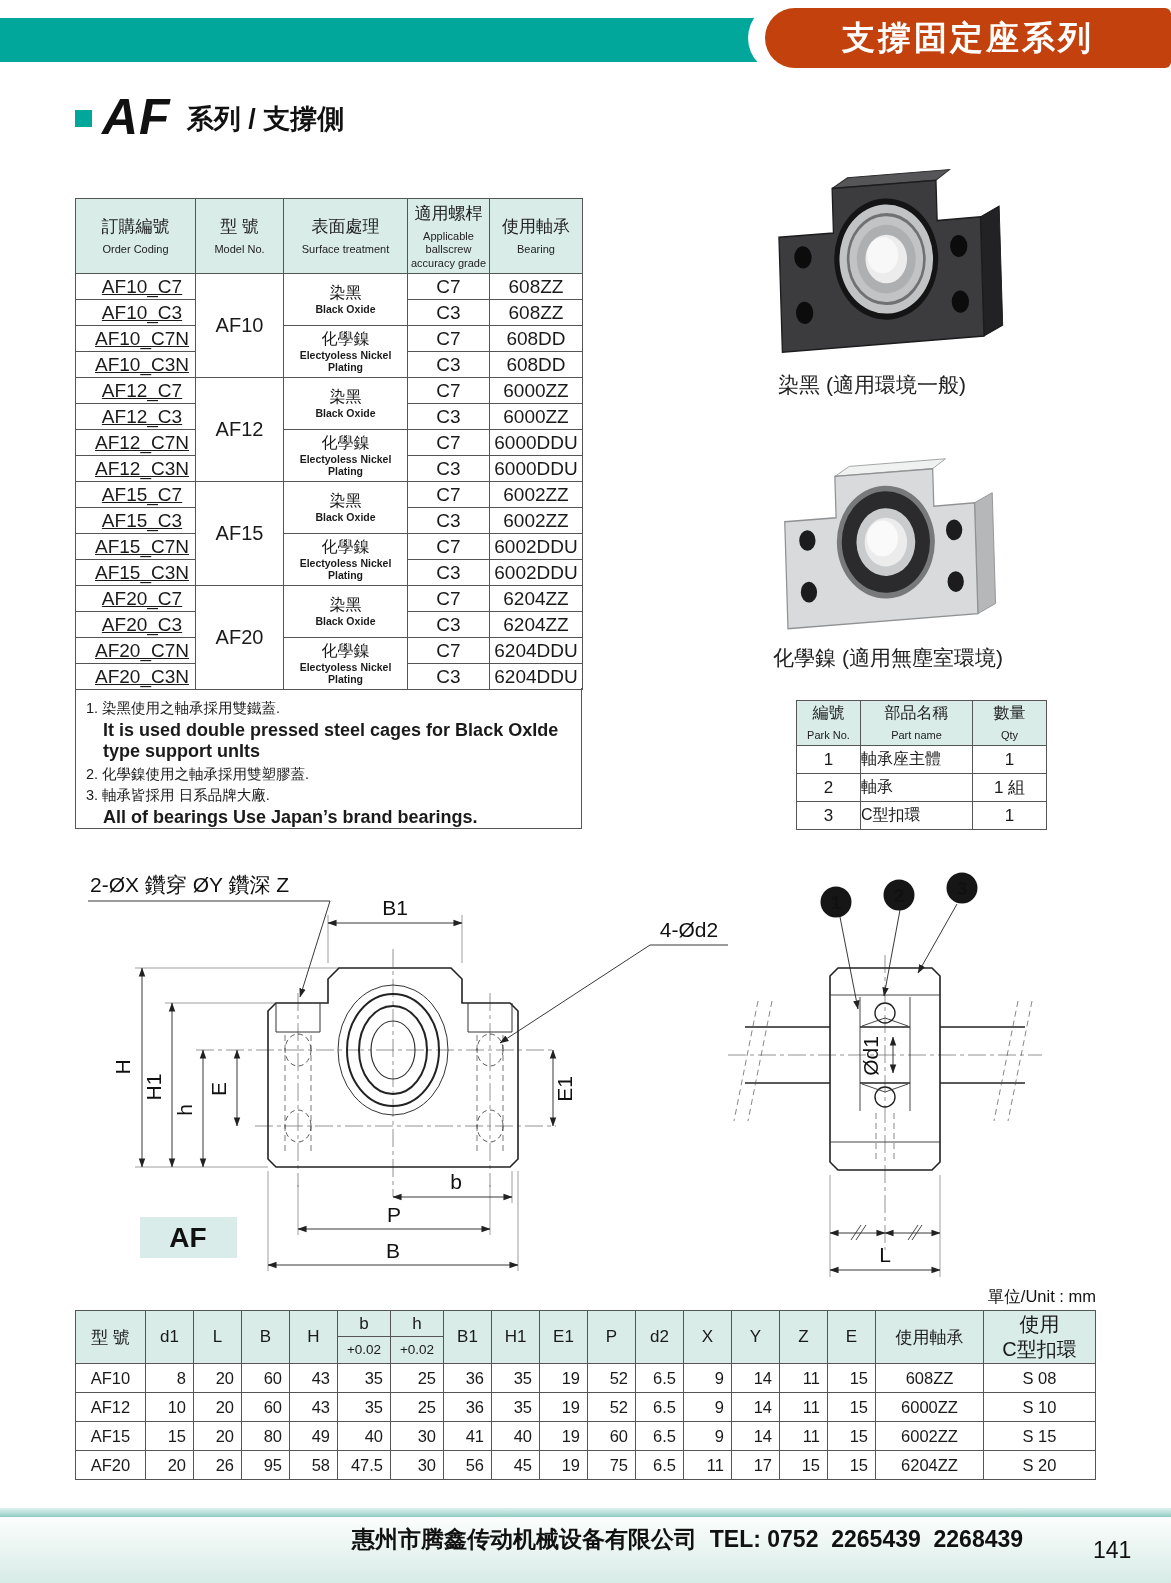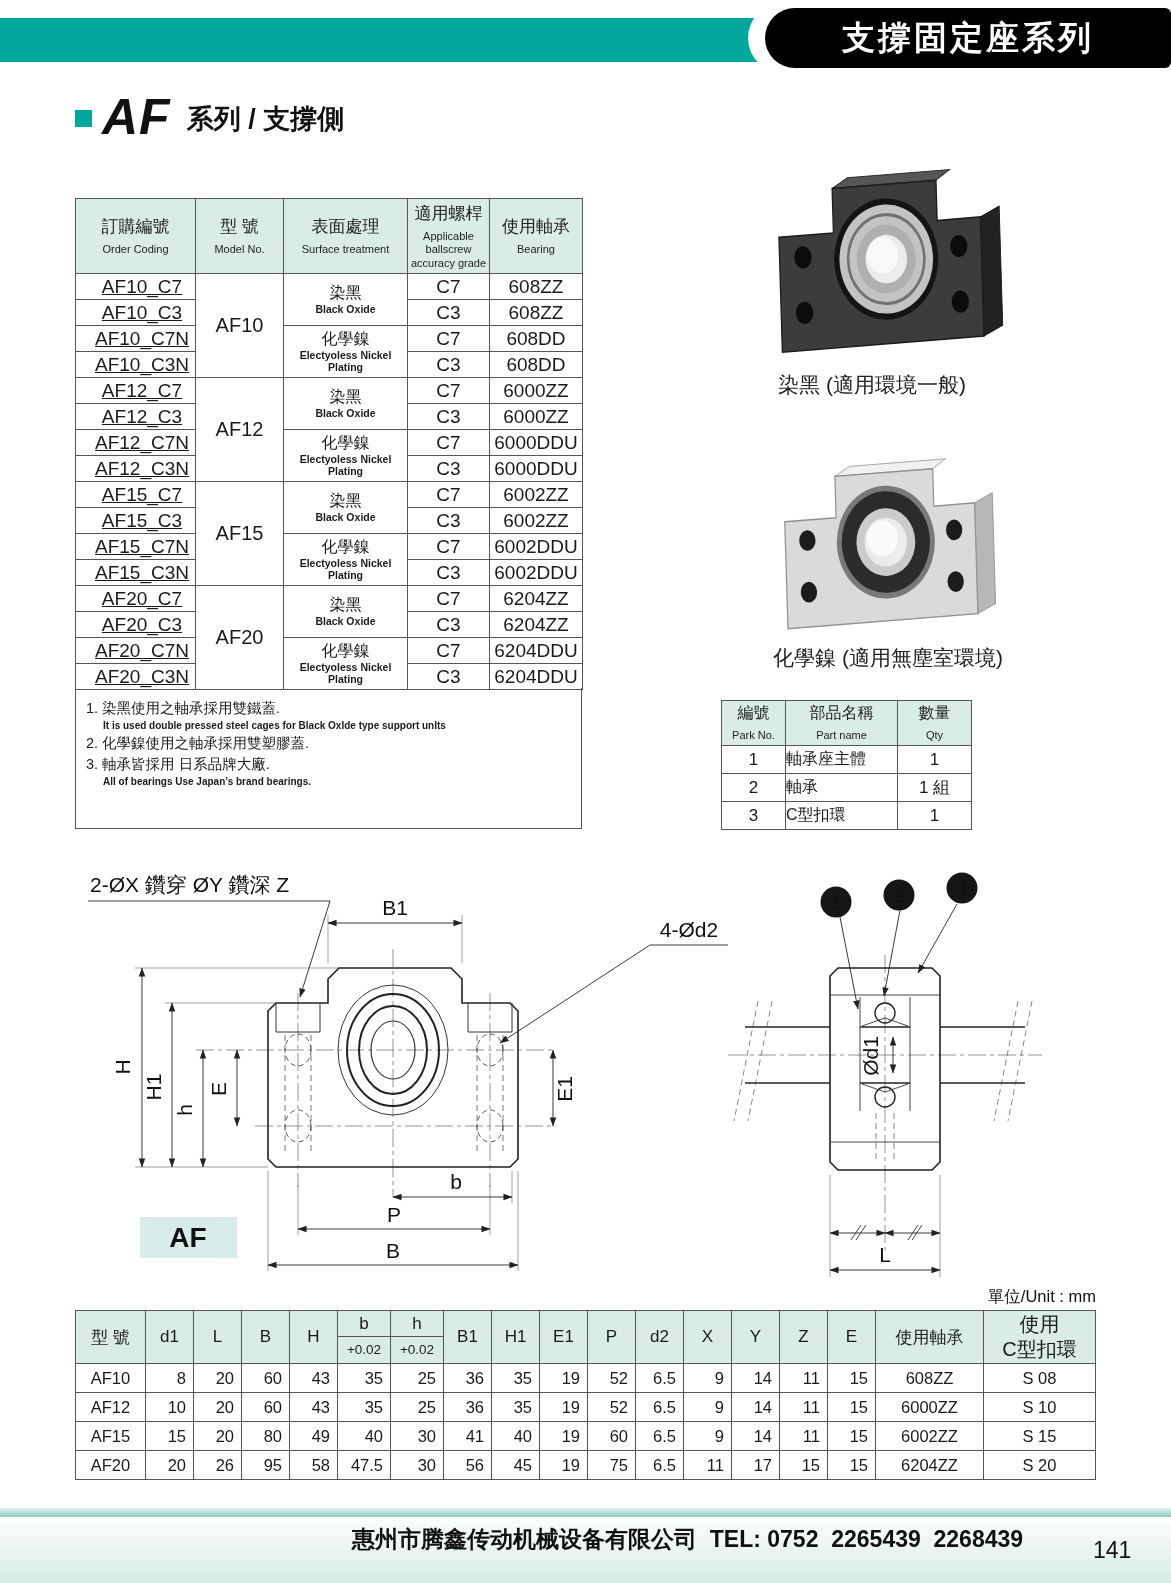--- a/index.html
+++ b/index.html
@@ -2,21 +2,21 @@
 <html><head>
 <meta charset="utf-8">
 <style>
   html,body{margin:0;padding:0;background:#888;}
   .page{position:relative;width:1171px;height:1583px;background:#fff;margin:0 auto;
         font-family:"Liberation Sans",sans-serif;color:#1a1a1a;overflow:hidden;}
   
   .banner-dark{position:absolute;left:0;top:18px;width:100%;height:44px;background:#00a79a;}
   .banner-white{position:absolute;left:748px;top:3px;width:423px;height:70px;background:#fff;
         border-radius:36px 8px 8px 36px;}
-  .banner-light{position:absolute;left:765px;top:8px;width:406px;height:60px;background:#000000;
+  .banner-light{position:absolute;left:765px;top:8px;width:406px;height:60px;background:#c2410c;
         border-radius:30px 6px 6px 30px;display:flex;align-items:center;justify-content:center;text-align:center;}
   .banner-title{color:#fff;font-size:33px;font-weight:bold;letter-spacing:3px;}
   
   .series-row{position:absolute;left:75px;top:92px;display:flex;align-items:flex-end;}
   .series-square{width:17px;height:17px;background:#00a79a;margin:0 10px 15px 0;}
   .series-af{font-size:50px;font-weight:bold;font-style:italic;line-height:1;letter-spacing:1px;color:#111;}
   .series-suffix{font-size:27px;font-weight:bold;margin-left:16px;margin-bottom:5px;color:#111;}
   
   table{border-collapse:collapse;border-radius:17px;}
   .spec{position:absolute;left:75px;top:198px;width:507px;table-layout:fixed;}
@@ -26,29 +26,29 @@
   .hen{font-size:11px;line-height:1.2;color:#222;margin-top:5px;}
   .spec tbody td{height:25px;font-size:19px;}
   .spec td.code{text-align:center;padding-left:13px;text-decoration:underline;}
   .spec td.model{font-size:20px;}
   .surf .szh{font-size:16px;}
   .surf .sen{font-size:10.5px;font-weight:bold;line-height:1.1;}
   
   .notes{position:absolute;left:75px;top:688px;width:507px;height:141px;border:1px solid #555;
         border-top:none;box-sizing:border-box;padding:9px 10px;}
   .note-zh{font-size:14.5px;margin-top:2px;}
-  .note-en{font-size:10px;font-weight:bold;margin:2px 0 3px 17px;}
+  .note-en{font-size:18px;font-weight:bold;margin:2px 0 3px 17px;}
   
   .photo1{position:absolute;left:758px;top:158px;}
   .photo2{position:absolute;left:765px;top:448px;}
   .caption{position:absolute;font-size:21px;color:#222;text-align:center;width:320px;}
   .cap1{left:712px;top:371px;}
   .cap2{left:728px;top:644px;}
   
-  .parts{position:absolute;left:721px;top:700px;table-layout:fixed;}
+  .parts{position:absolute;left:796px;top:700px;table-layout:fixed;}
   .parts th,.parts td{border:1px solid #555;text-align:center;padding:0;}
   .parts thead th{background:#d9ece8;height:44px;font-weight:normal;}
   .parts .hzh{font-size:16px;}
   .parts .hen{font-size:11px;}
   .parts tbody td{height:27px;font-size:17px;}
   .parts td.pname{text-align:left;font-size:16px;}
   
   .drawing{position:absolute;left:0;top:845px;}
   .drawing text{fill:#111;font-family:"Liberation Sans",sans-serif;}
   

